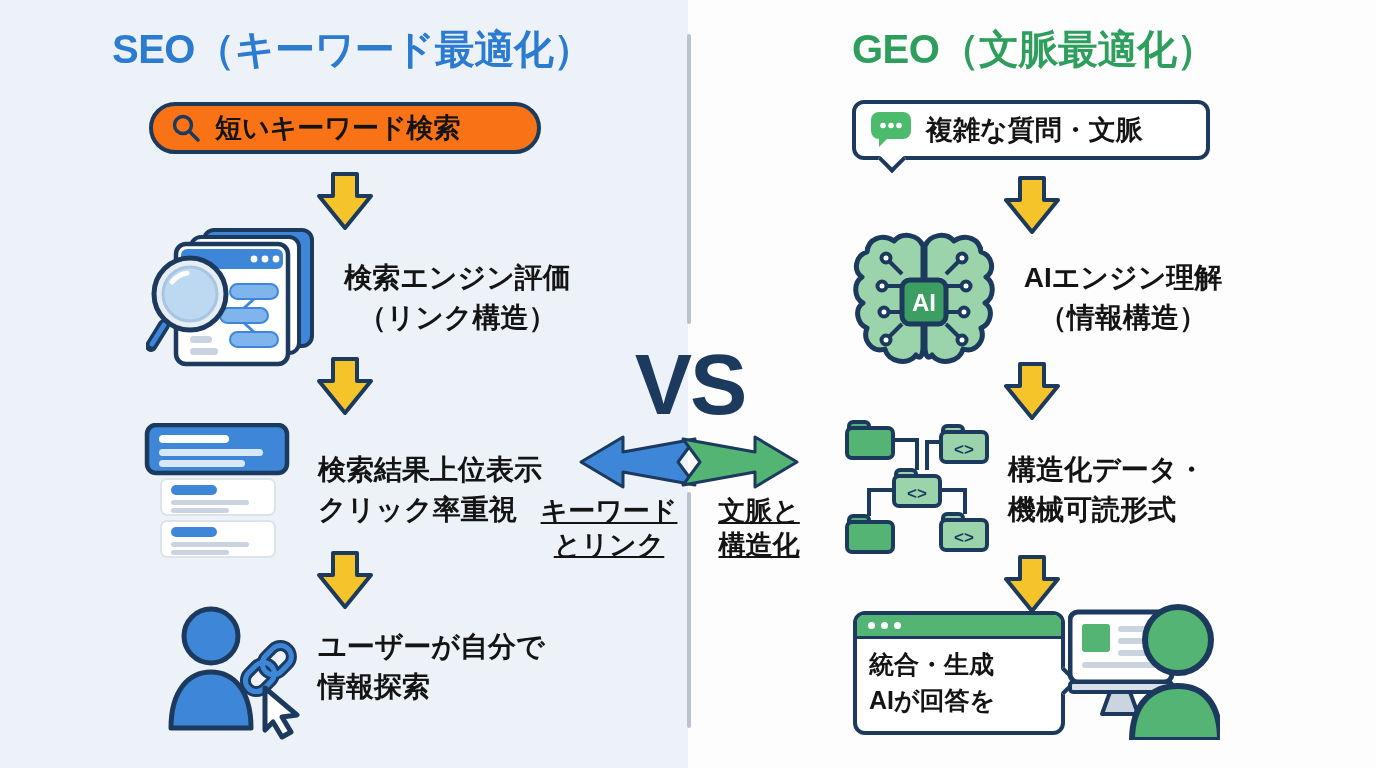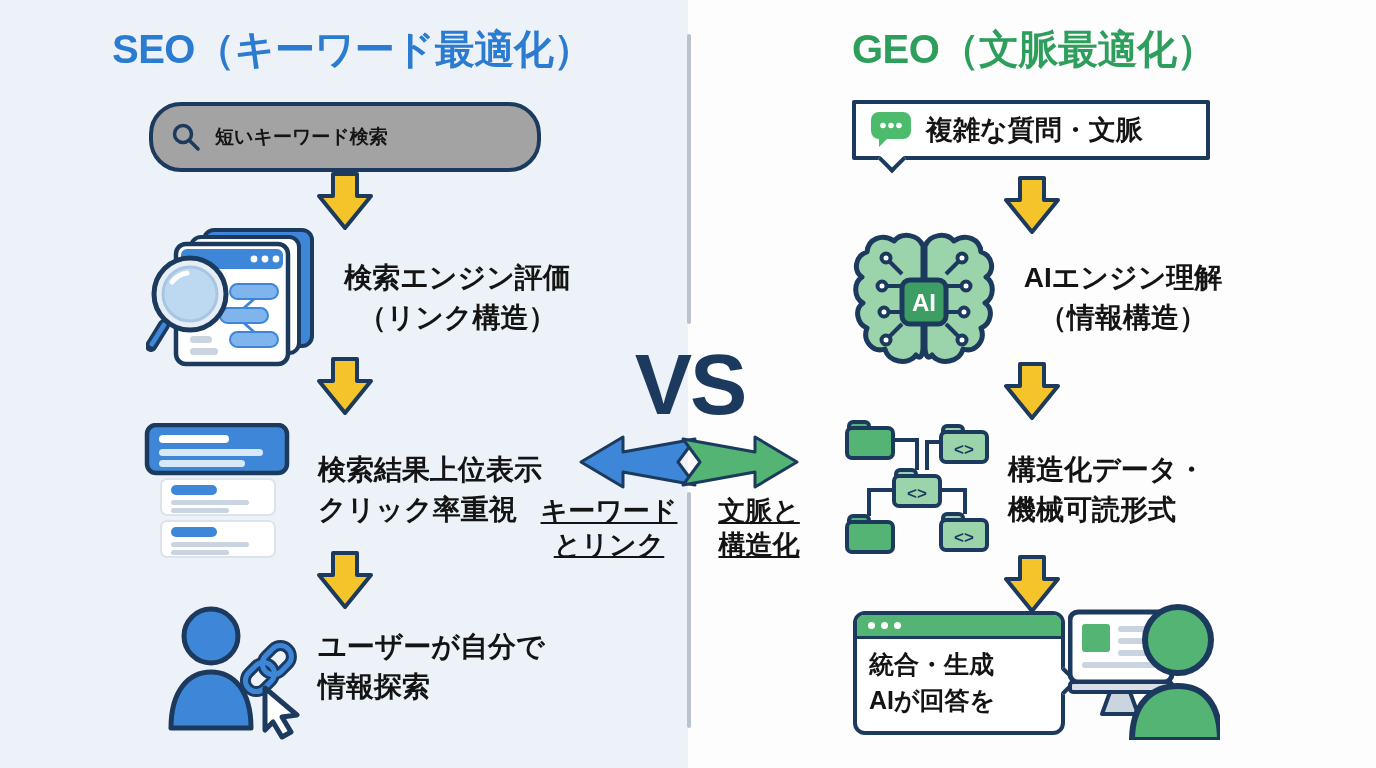--- a/index.html
+++ b/index.html
@@ -14,25 +14,25 @@
     background:var(--bg-right);color:var(--text);
     font-family:"Liberation Sans","DejaVu Sans",sans-serif;}
   .half-left{position:absolute;left:0;top:0;width:688px;height:768px;background:var(--bg-left);}
   .divider{position:absolute;left:687px;width:4px;background:var(--divider);border-radius:2px;}
   .divider.seg1{top:34px;height:290px;}
   .divider.seg2{top:492px;height:236px;}
   .abs{position:absolute;}
   .title{position:absolute;top:22px;font-size:40px;font-weight:800;letter-spacing:-.5px;white-space:nowrap;}
   .title.seo{left:112px;color:var(--blue);}
   .title.geo{left:852px;color:var(--green);}
-  .search-pill{position:absolute;left:149px;top:102px;width:392px;height:70px;background:#a3a3a3;
+  .search-pill{position:absolute;left:149px;top:102px;width:392px;height:52px;background:#f97316;
     border:4px solid var(--navy);border-radius:32px;display:flex;align-items:center;gap:14px;
-    padding-left:18px;font-size:19px;font-weight:800;}
+    padding-left:18px;font-size:27px;font-weight:800;}
   .question-box{position:absolute;left:852px;top:100px;width:358px;height:60px;background:#fff;
-    border:4px solid var(--navy);border-radius:2px;display:flex;align-items:center;gap:14px;
+    border:4px solid var(--navy);border-radius:12px;display:flex;align-items:center;gap:14px;
     padding-left:14px;font-size:27px;font-weight:800;}
   .question-tail{position:absolute;left:26px;bottom:-13px;width:20px;height:20px;background:#fff;
     border-right:4px solid var(--navy);border-bottom:4px solid var(--navy);transform:rotate(45deg);}
   .step-text{position:absolute;font-size:28px;font-weight:800;line-height:40px;color:var(--text);}
   .center-al{text-align:center;}
   .vs{position:absolute;left:600px;top:336px;width:180px;text-align:center;
     font-size:86px;line-height:96px;font-weight:900;color:var(--navy);letter-spacing:-2px;}
   .arrow-label{position:absolute;top:494px;font-size:27px;font-weight:800;line-height:34px;text-align:center;text-decoration:underline;}
   .arrow-label.kw{left:538px;width:142px;}
   .arrow-label.ctx{left:700px;width:118px;}

